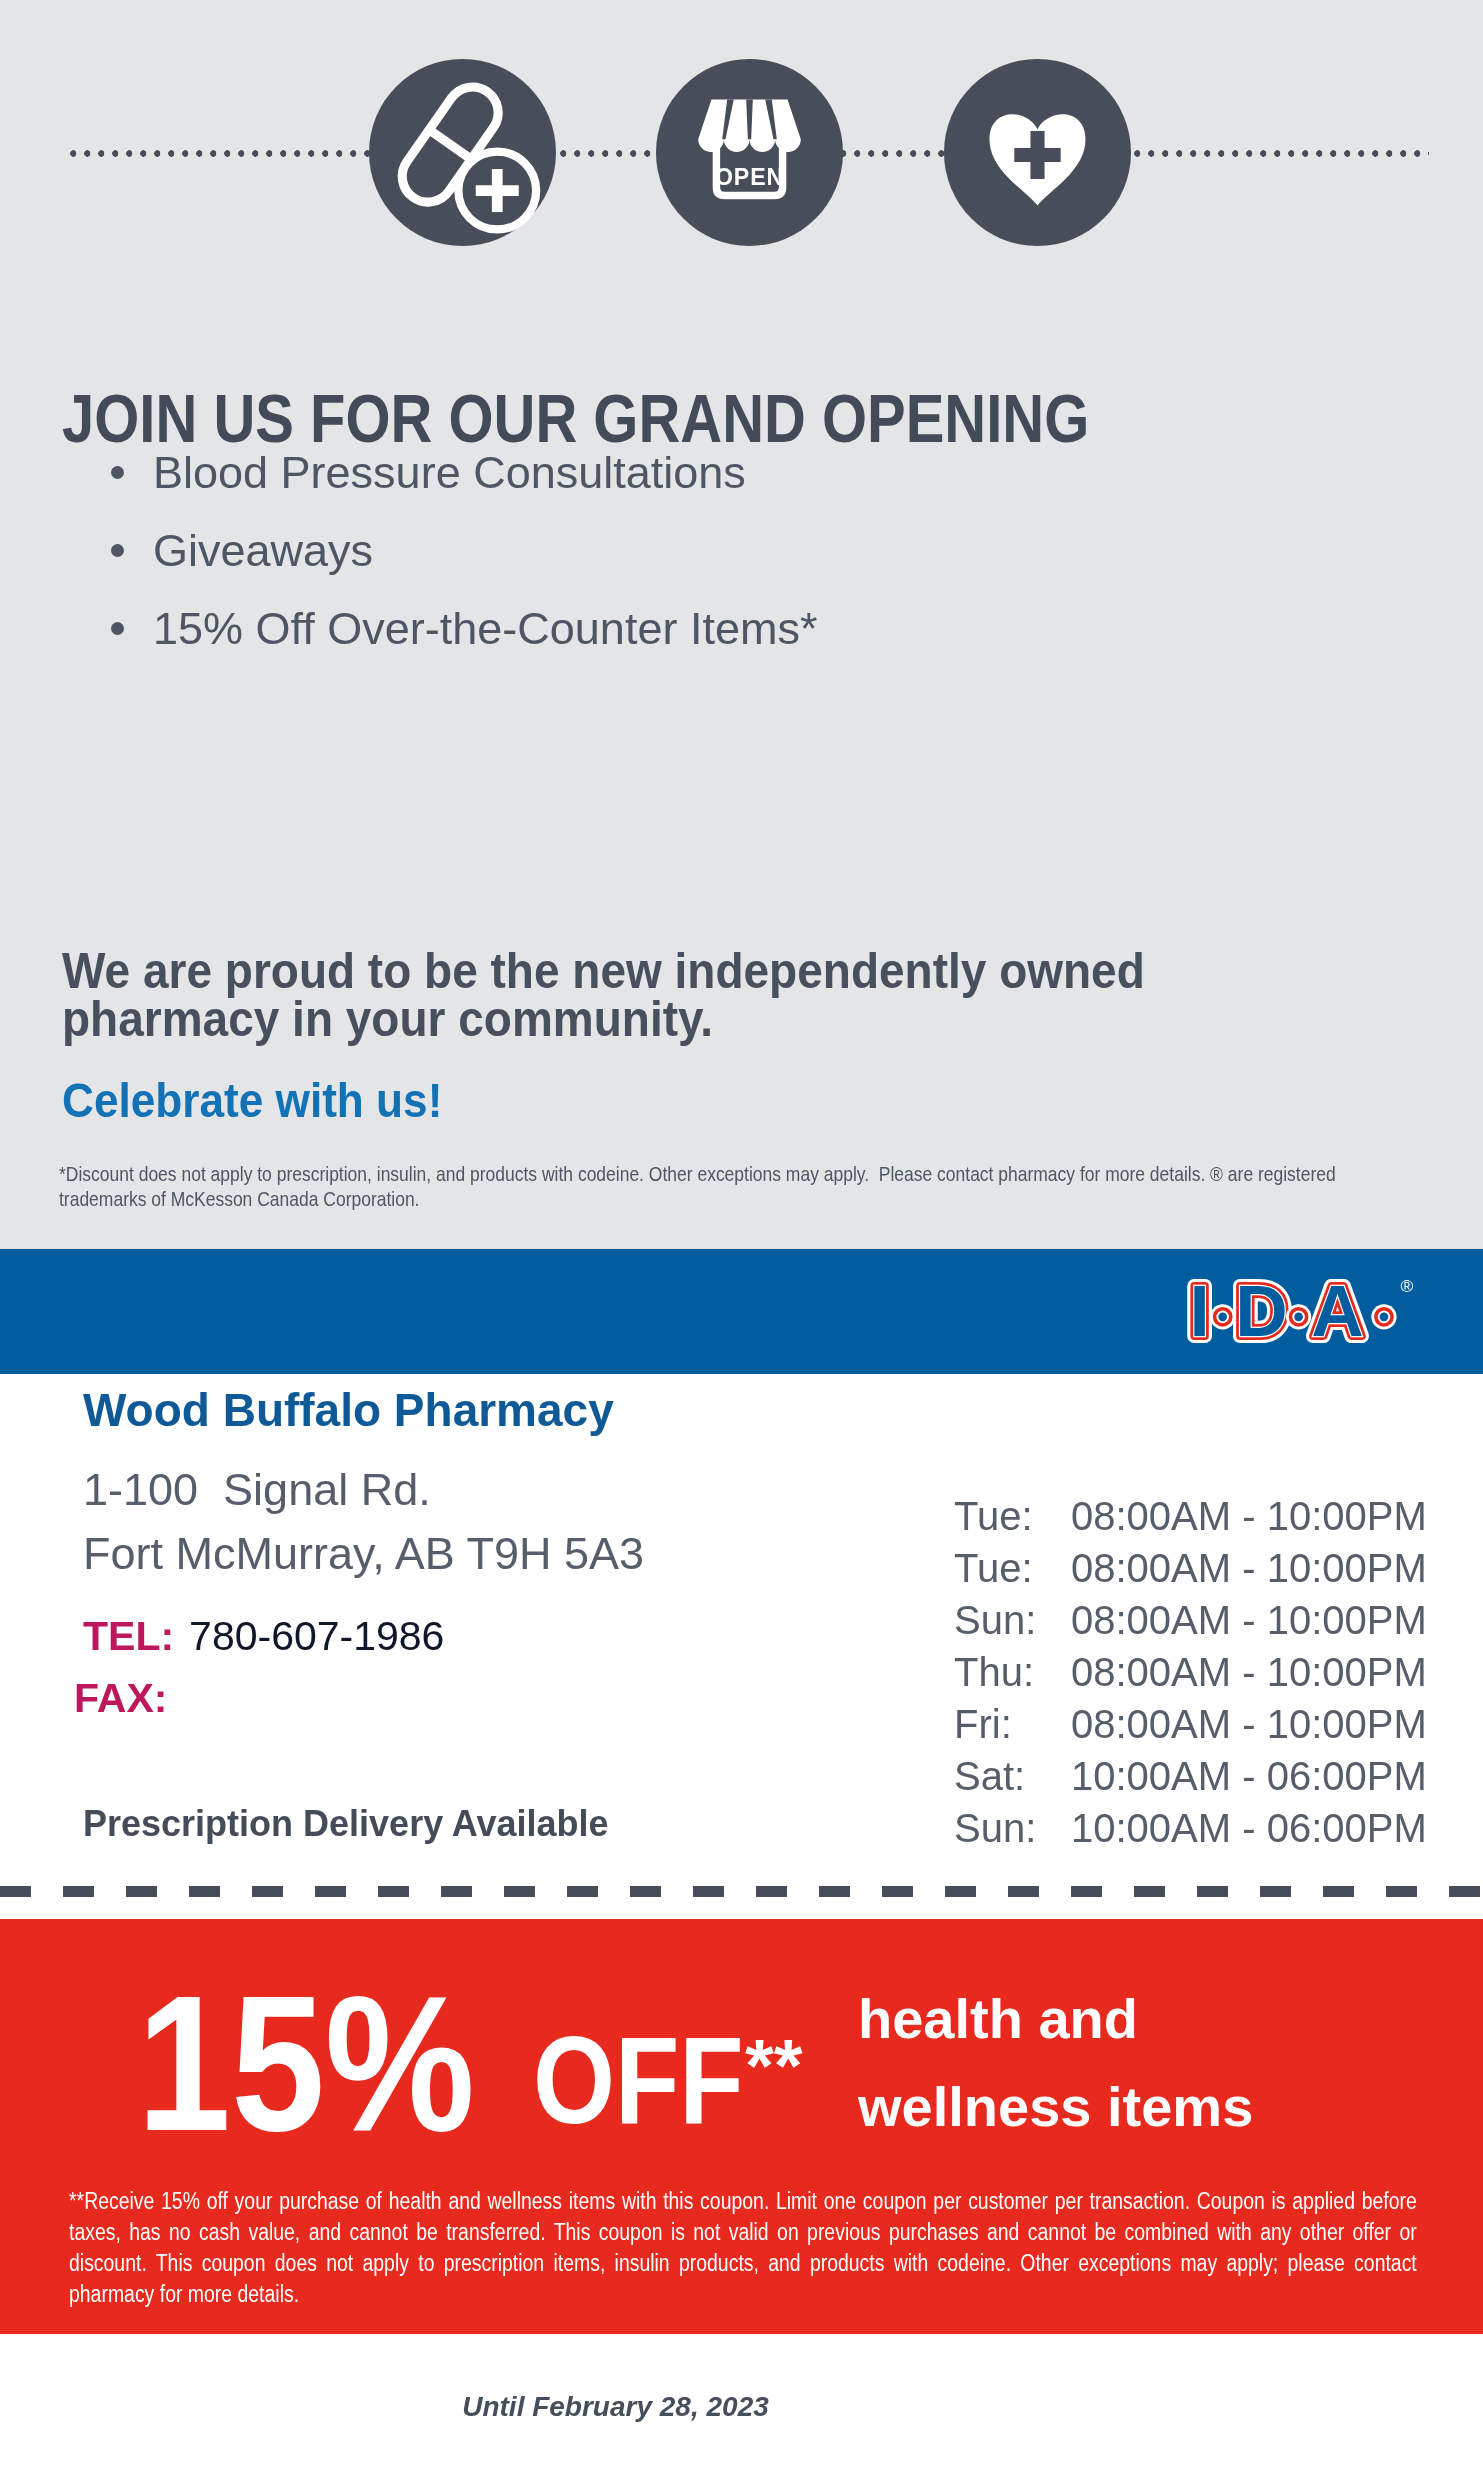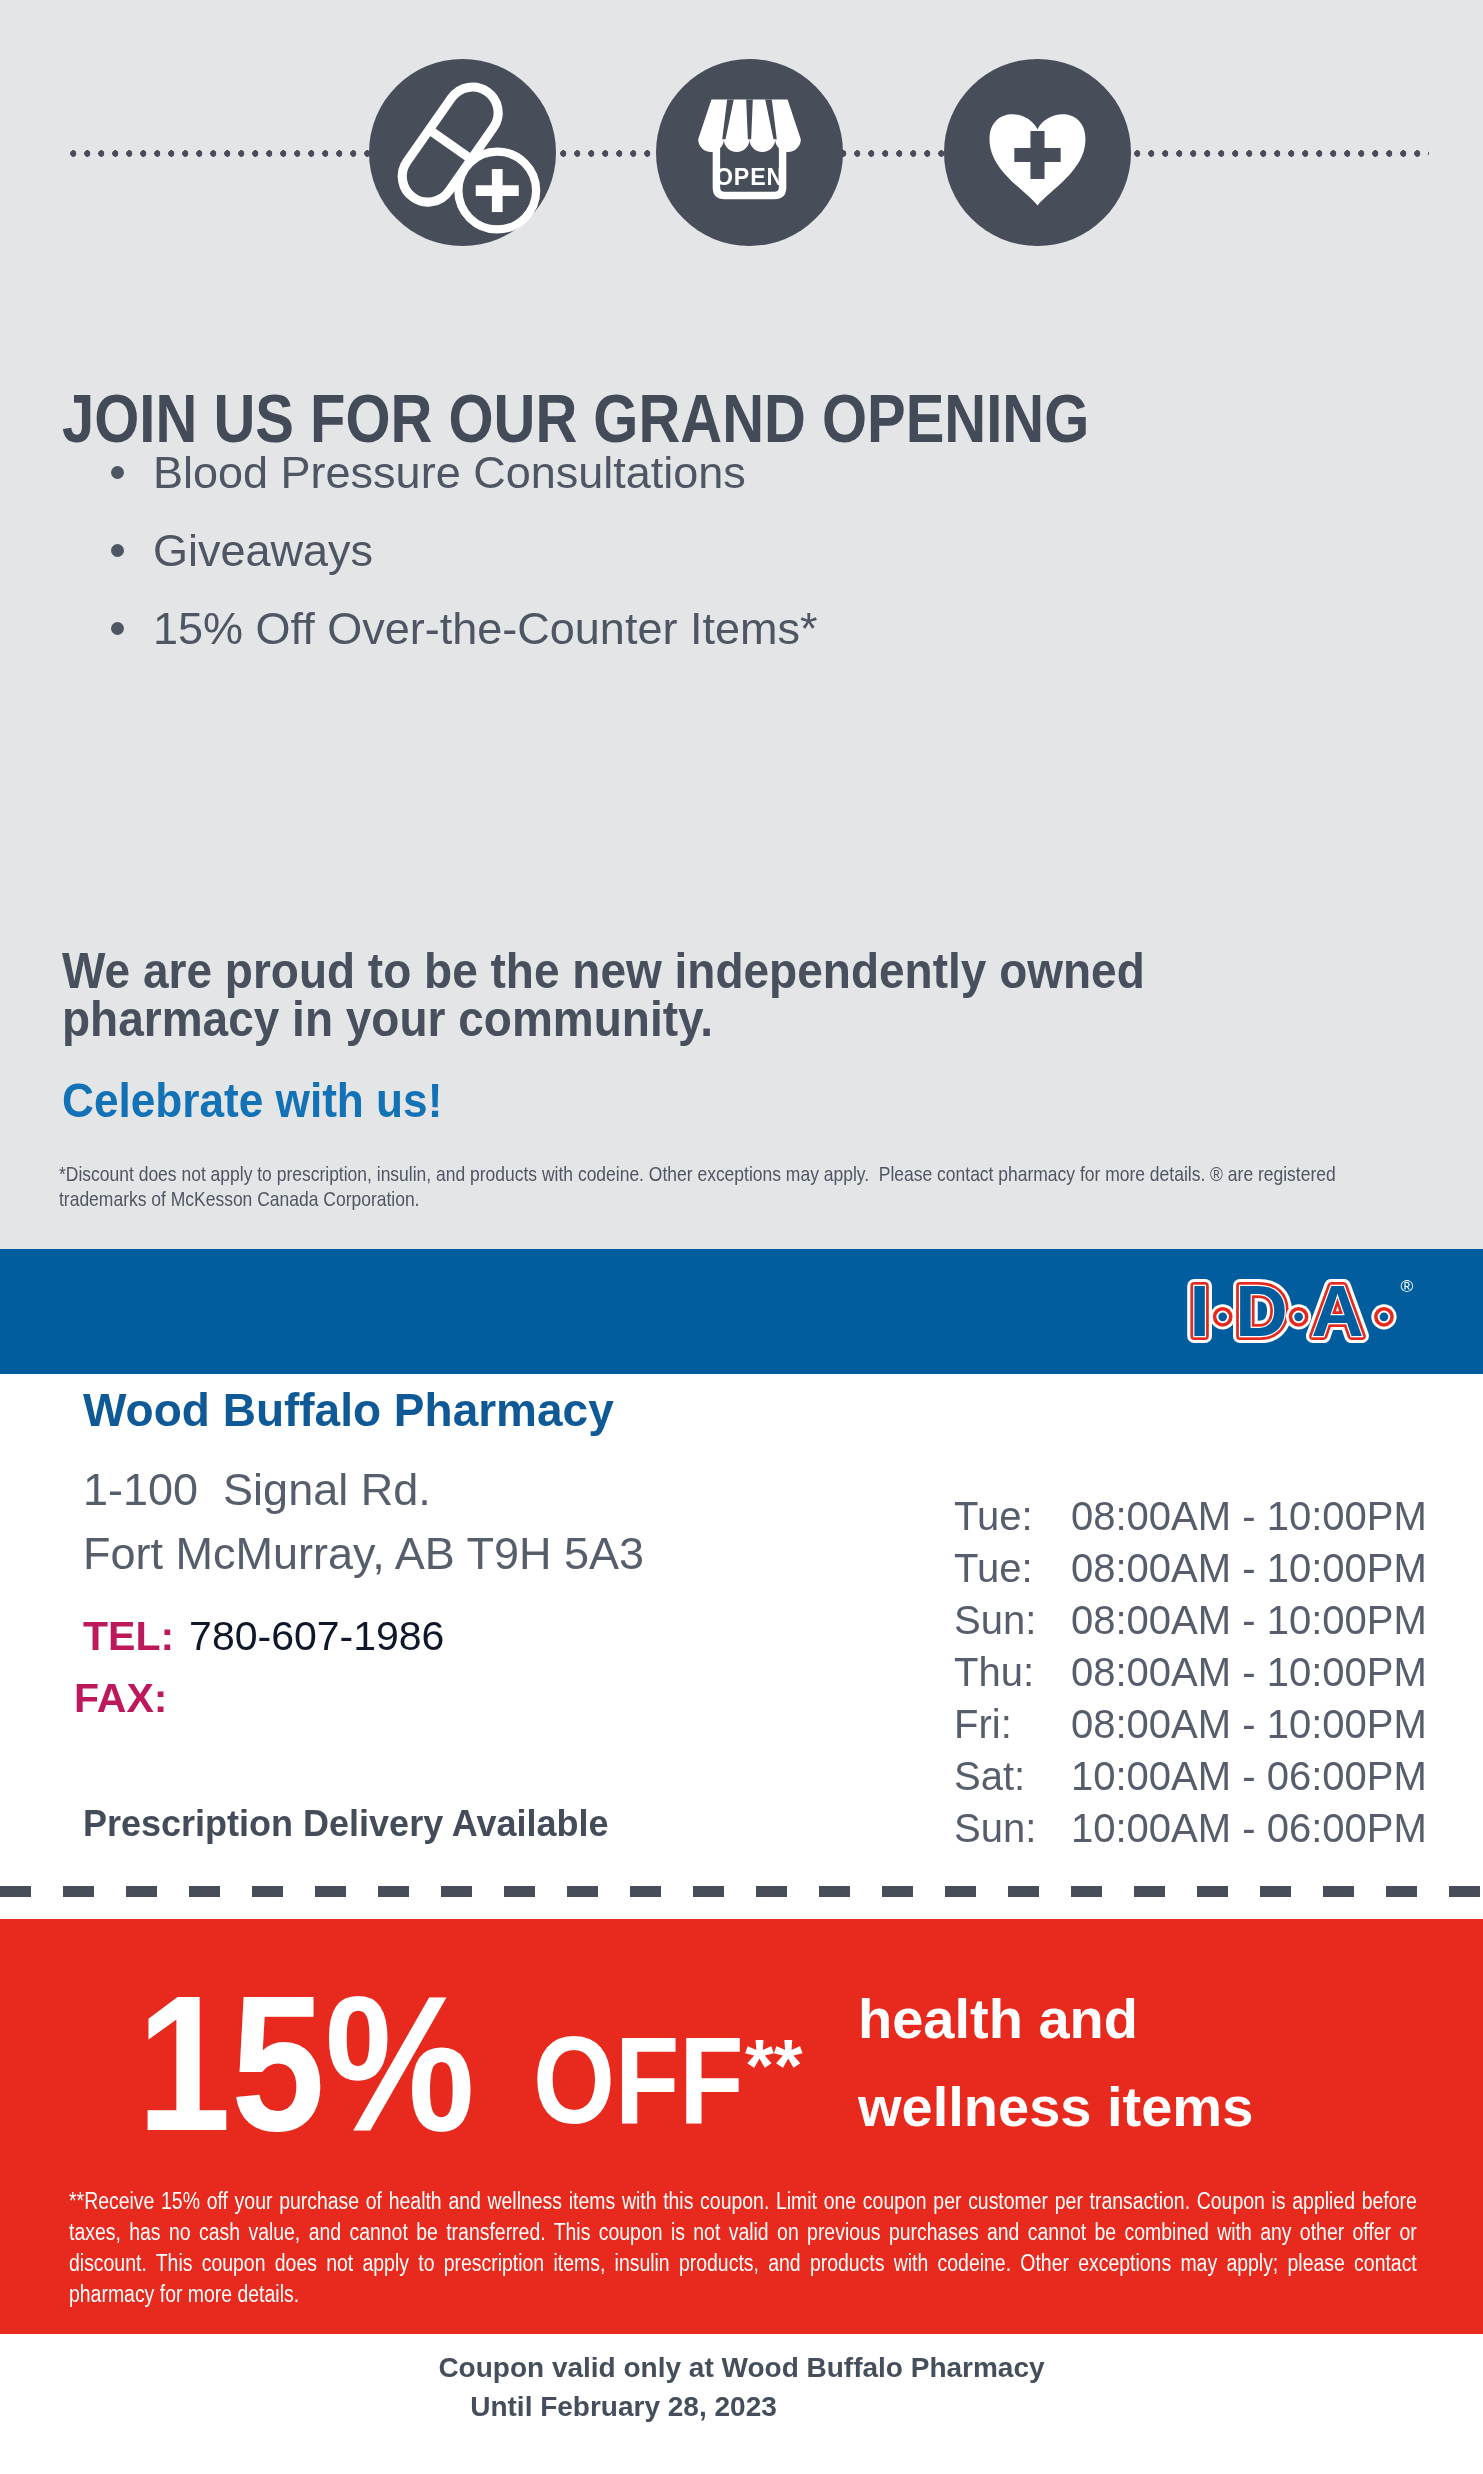--- a/index.html
+++ b/index.html
@@ -56,22 +56,22 @@
      transform:scaleX(0.875);transform-origin:0 0;}
   #coupon-off{left:533px;top:2018px;font-size:124px;font-weight:bold;color:#fff;line-height:1;
      transform:scaleX(0.85);transform-origin:0 0;}
   #coupon-stars{left:745px;top:2029px;font-size:74px;font-weight:bold;color:#fff;line-height:1;}
   #coupon-items{left:858px;top:1975px;font-size:56px;font-weight:bold;color:#fff;line-height:88px;
      white-space:pre-line;}
   #coupon-fine-print{left:69px;top:2186px;width:1595px;font-size:23px;line-height:31px;color:#fff;
      margin:0;text-align:justify;transform:scaleX(0.845);transform-origin:0 0;}
   #validity-line1{left:0;top:2351px;width:1483px;text-align:center;font-size:28px;font-weight:bold;
      color:#454f5c;line-height:34px;}
-  #validity-line2{left:8px;top:2390px;width:1231px;text-align:center;font-size:28px;font-weight:bold;
-     color:#454f5c;line-height:34px;}
+  #validity-line2{left:0;top:2390px;width:1231px;text-align:center;font-size:28px;font-weight:bold;
+     color:#454f5c;line-height:34px;font-style:italic;}
 </style>
 </head>
 <body>
 
 <div id="page">
 
   <div class="abs" id="bg-gray"></div>
   <div class="abs" id="bg-blue"></div>
   <div class="abs" id="bg-red"></div>
 
@@ -211,17 +211,16 @@
 
   <div class="abs" id="dashed-divider"></div>
 
   <div class="abs nw" id="coupon-percent">15%</div>
   <div class="abs nw" id="coupon-off">OFF</div>
   <div class="abs nw" id="coupon-stars">**</div>
   <div class="abs" id="coupon-items">health and
 wellness items</div>
   <p class="abs" id="coupon-fine-print">**Receive 15% off your purchase of health and wellness items with this coupon. Limit one coupon per customer per transaction. Coupon is applied before taxes, has no cash value, and cannot be transferred. This coupon is not valid on previous purchases and cannot be combined with any other offer or discount. This coupon does not apply to prescription items, insulin products, and products with codeine. Other exceptions may apply; please contact pharmacy for more details.</p>
 
-  <div class="abs" id="validity-line1">Coupon valid only at Wood Buffalo Pharmacy</div>
   <div class="abs" id="validity-line2">Until February 28, 2023</div>
 
 </div>
 
 
 </body></html>

